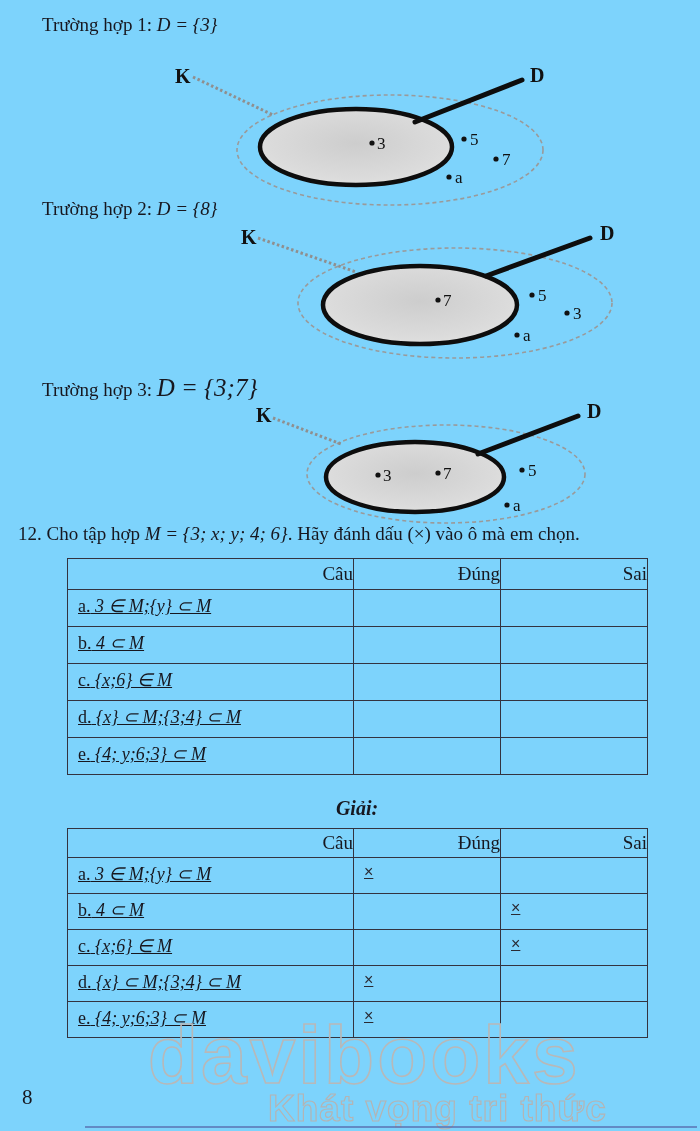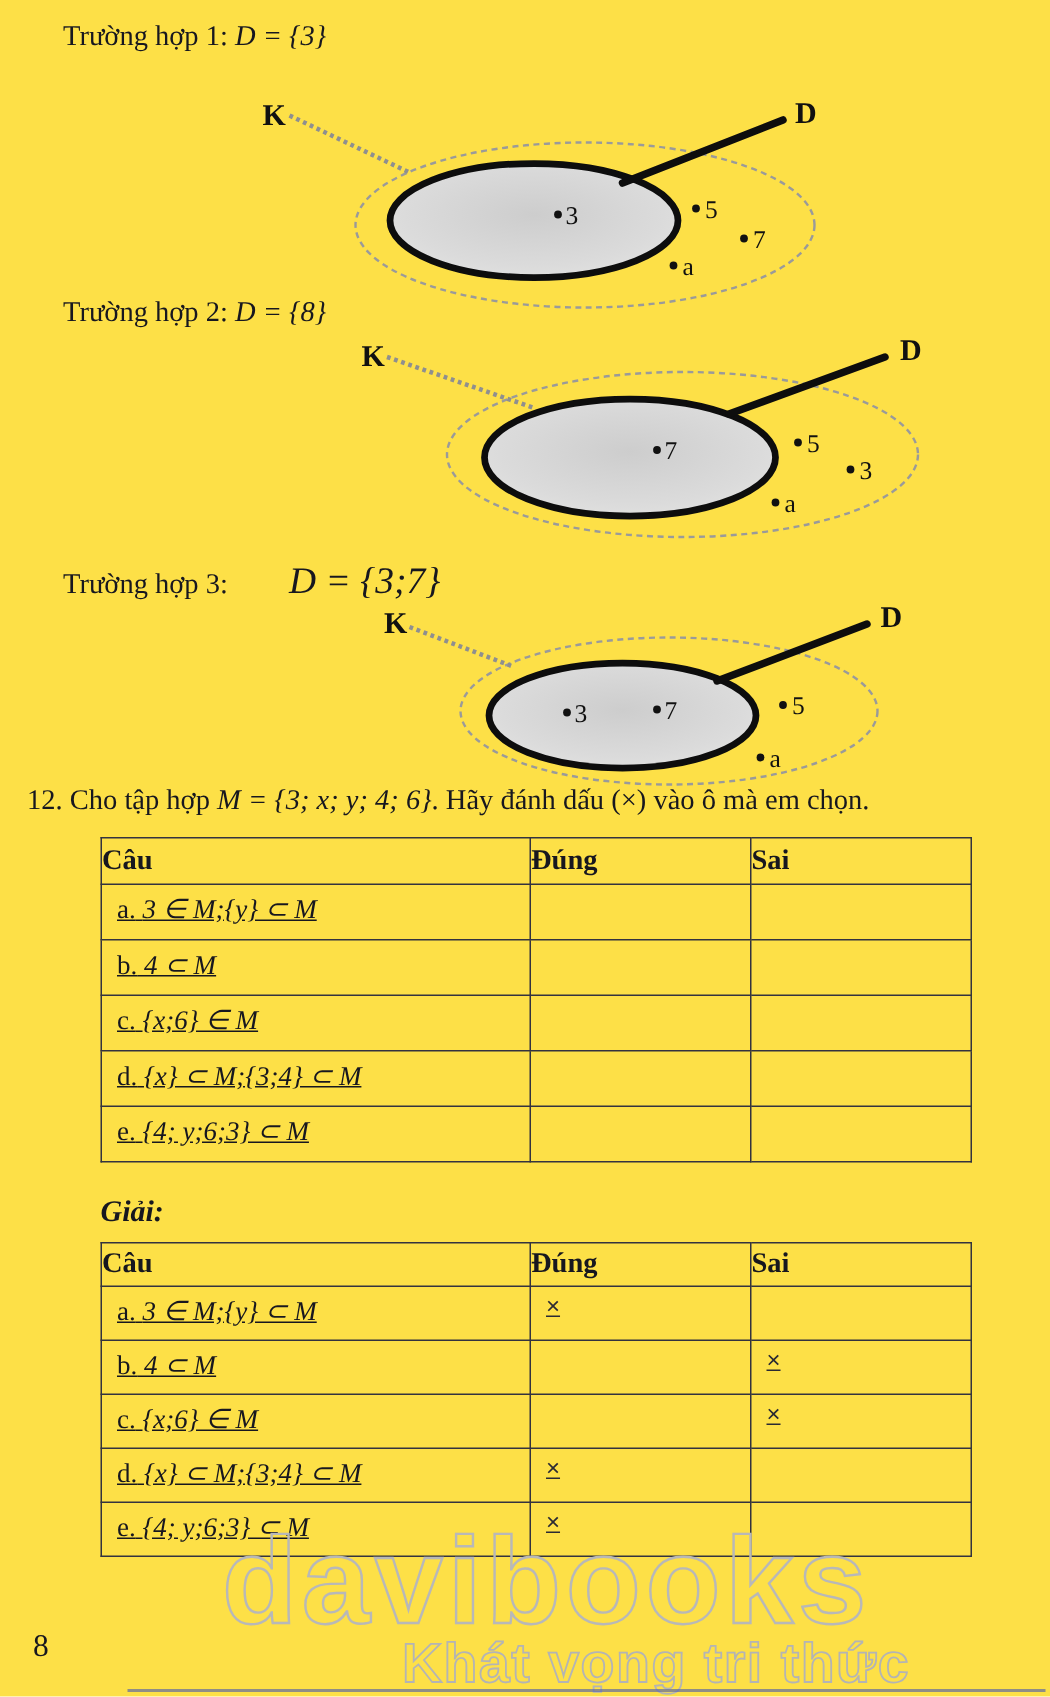--- a/index.html
+++ b/index.html
@@ -1,31 +1,31 @@
 <!DOCTYPE html>
 <html><head>
 <meta charset="utf-8">
 <style>
   html,body{margin:0;padding:0;background:#fff;}
-  .page{position:relative;width:700px;height:1131px;background:#fde047;overflow:hidden;
+  .page{position:relative;width:700px;height:1131px;background:#7dd3fc;overflow:hidden;
         font-family:"Liberation Serif", serif;color:#17171f;}
   .abs{position:absolute;}
   .case-title{font-size:19px;white-space:nowrap;}
   .math{font-style:italic;font-family:"Liberation Serif", serif;}
-  .math-big{font-size:25px;margin-left:36px;}
+  .math-big{font-size:25px;}
   .problem{font-size:19px;white-space:nowrap;}
   table.qtable{border-collapse:collapse;table-layout:fixed;width:581px;
                font-size:18px;color:#17171f;}
   table.qtable, table.qtable th, table.qtable td{border:1.6px solid #33333f;}
-  table.qtable th{font-size:19px;font-weight:bold;text-align:left;padding:3px 0;}
+  table.qtable th{font-size:19px;font-weight:normal;text-align:right;padding:3px 0;}
   table.qtable td{vertical-align:top;padding:5px 6px 4px 10px;text-decoration:underline;}
   .h34 th{height:24px;} .r36 td{height:27px;}
   .h30 th{height:20px;} .r35 td{height:26px;}
   td.mark{font-size:16px;color:#2a2a33;padding-left:14px;font-family:"Liberation Sans",sans-serif;}
-  .giai{font-size:20px;font-weight:bold;font-style:italic;text-align:left;}
+  .giai{font-size:20px;font-weight:bold;font-style:italic;text-align:center;}
   .watermark{color:transparent;-webkit-text-stroke:1.6px #b8b8b8;
              font-family:"Liberation Sans",sans-serif;font-weight:bold;white-space:nowrap;}
   .wm-brand{font-size:82px;letter-spacing:3px;}
   .wm-slogan{font-size:37px;letter-spacing:1px;-webkit-text-stroke:1.2px #b4b4b4;}
   .pagenum{font-size:21px;}
   .bottom-line{height:2px;background:#5563a8;opacity:.65;}
   svg text.setlabel{font-family:"Liberation Serif",serif;font-weight:bold;font-size:20px;fill:#111;}
   svg text.ptlabel{font-family:"Liberation Serif",serif;font-size:17px;fill:#111;}
   svg ellipse.outer{fill:none;stroke:#9a9a9a;stroke-width:1.6;stroke-dasharray:4 3;}
   svg ellipse.inner{stroke:#0d0d0d;stroke-width:4.5;}

